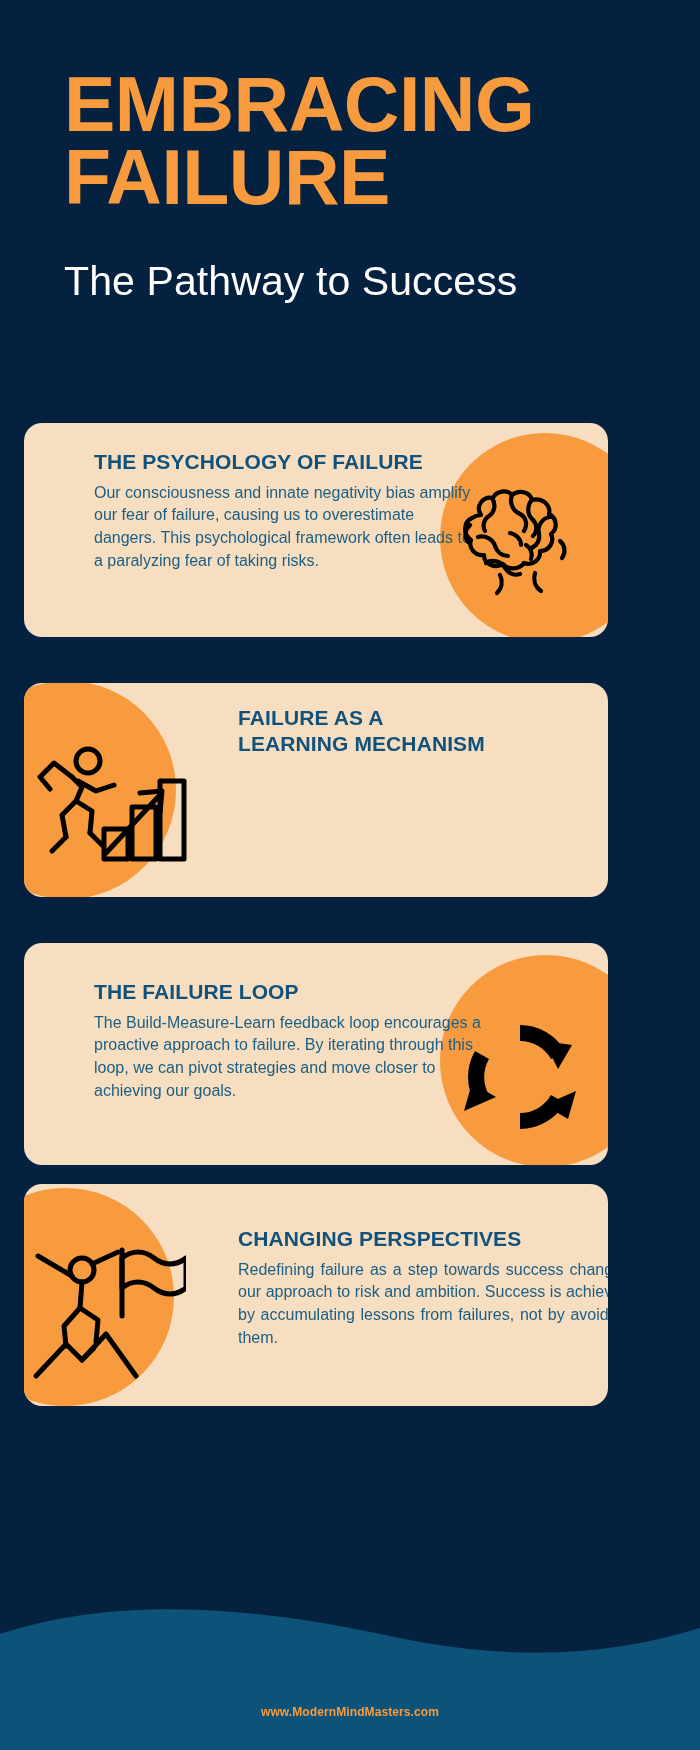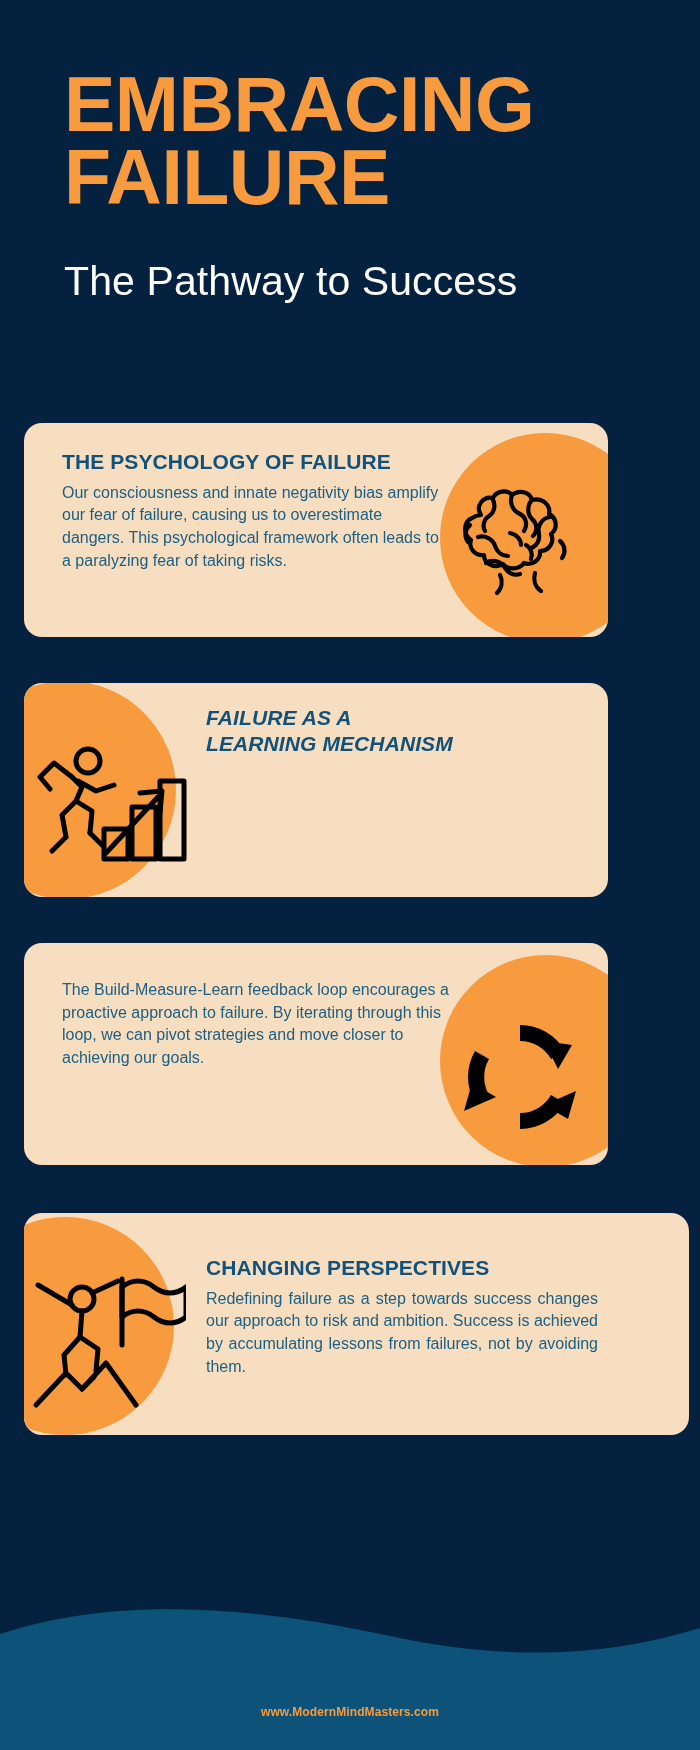--- a/index.html
+++ b/index.html
@@ -51,20 +51,21 @@
   }
   .circle {
     position: absolute;
     border-radius: 50%;
     background: #f79b3e;
     z-index: 1;
   }
   .card-text {
     position: absolute;
     z-index: 4;
+    margin-left: 32px;
   }
   .card-title {
     color: #10527c;
     font-weight: 700;
     font-size: 21px;
     letter-spacing: 0.1px;
     line-height: 1.22;
     text-transform: uppercase;
     margin-bottom: 7px;
   }
@@ -82,33 +83,33 @@
   }
   .icon-wrap svg { display: block; }
 
   
   #card1 { left: 24px;  top: 423px;  width: 584px;  height: 214px; }
   #card1 .circle { width: 210px; height: 210px; right: -42px; top: 10px; }
   #card1 .card-text { left: 38px; top: 26px; width: 380px; }
   #card1 .icon-wrap { right: 18px; top: 62px; }
 
   
-  #card2 { left: 24px;  top: 683px;  width: 584px;  height: 214px; font-style: italic; }
+  #card2 { left: 24px;  top: 683px;  width: 584px;  height: 214px; }
   #card2 .circle { width: 218px; height: 218px; left: -66px; top: -2px; }
   #card2 .card-text { left: 182px; top: 22px; width: 392px; }
   #card2 .icon-wrap { left: 8px;  top: 58px; }
 
   
   #card3 { left: 24px;  top: 943px;  width: 584px;  height: 222px; }
   #card3 .circle { width: 212px; height: 212px; right: -44px; top: 12px; }
   #card3 .card-text { left: 38px; top: 36px; width: 400px; }
   #card3 .icon-wrap { right: 26px; top: 72px; }
 
   
-  #card4 { left: 24px;  top: 1213px; width: 665px;  height: 222px; }
+  #card4 { left: 24px;  top: 1184px; width: 584px;  height: 222px; }
   #card4 .circle { width: 218px; height: 218px; left: -68px; top: 4px; }
   #card4 .card-text { left: 182px; top: 42px; width: 392px; }
   #card4 .icon-wrap { left: 2px;  top: 58px; }
 
   
   .footer-wave {
     position: absolute;
     left: 0; bottom: 0;
     width: 700px;
     height: 160px;
@@ -192,20 +193,21 @@
 
         <path d="M74 112 L126 56"></path>
         <path d="M108 52 L130 50 L128 72"></path>
       </svg>
     </div>
   </div>
 
   <div class="card" id="card3">
     <div class="circle"></div>
     <div class="card-text">
+      <div class="card-title">THE FAILURE LOOP</div>
       <div class="card-body">The Build-Measure-Learn feedback loop encourages a proactive approach to failure. By iterating through this loop, we can pivot strategies and move closer to achieving our goals.</div>
     </div>
     <div class="icon-wrap">
       <svg width="124" height="124" viewBox="0 0 124 124" fill="#000">
 
         <path d="M62 10 a52 52 0 0 1 45 26 l-14 8 a36 36 0 0 0 -31 -18 z"></path>
         <path d="M86 26 l28 4 -14 24 z"></path>
 
         <path d="M107 88 a52 52 0 0 1 -45 26 l0 -16 a36 36 0 0 0 31 -18 z"></path>
         <path d="M118 76 l-8 28 -24 -14 z"></path>

